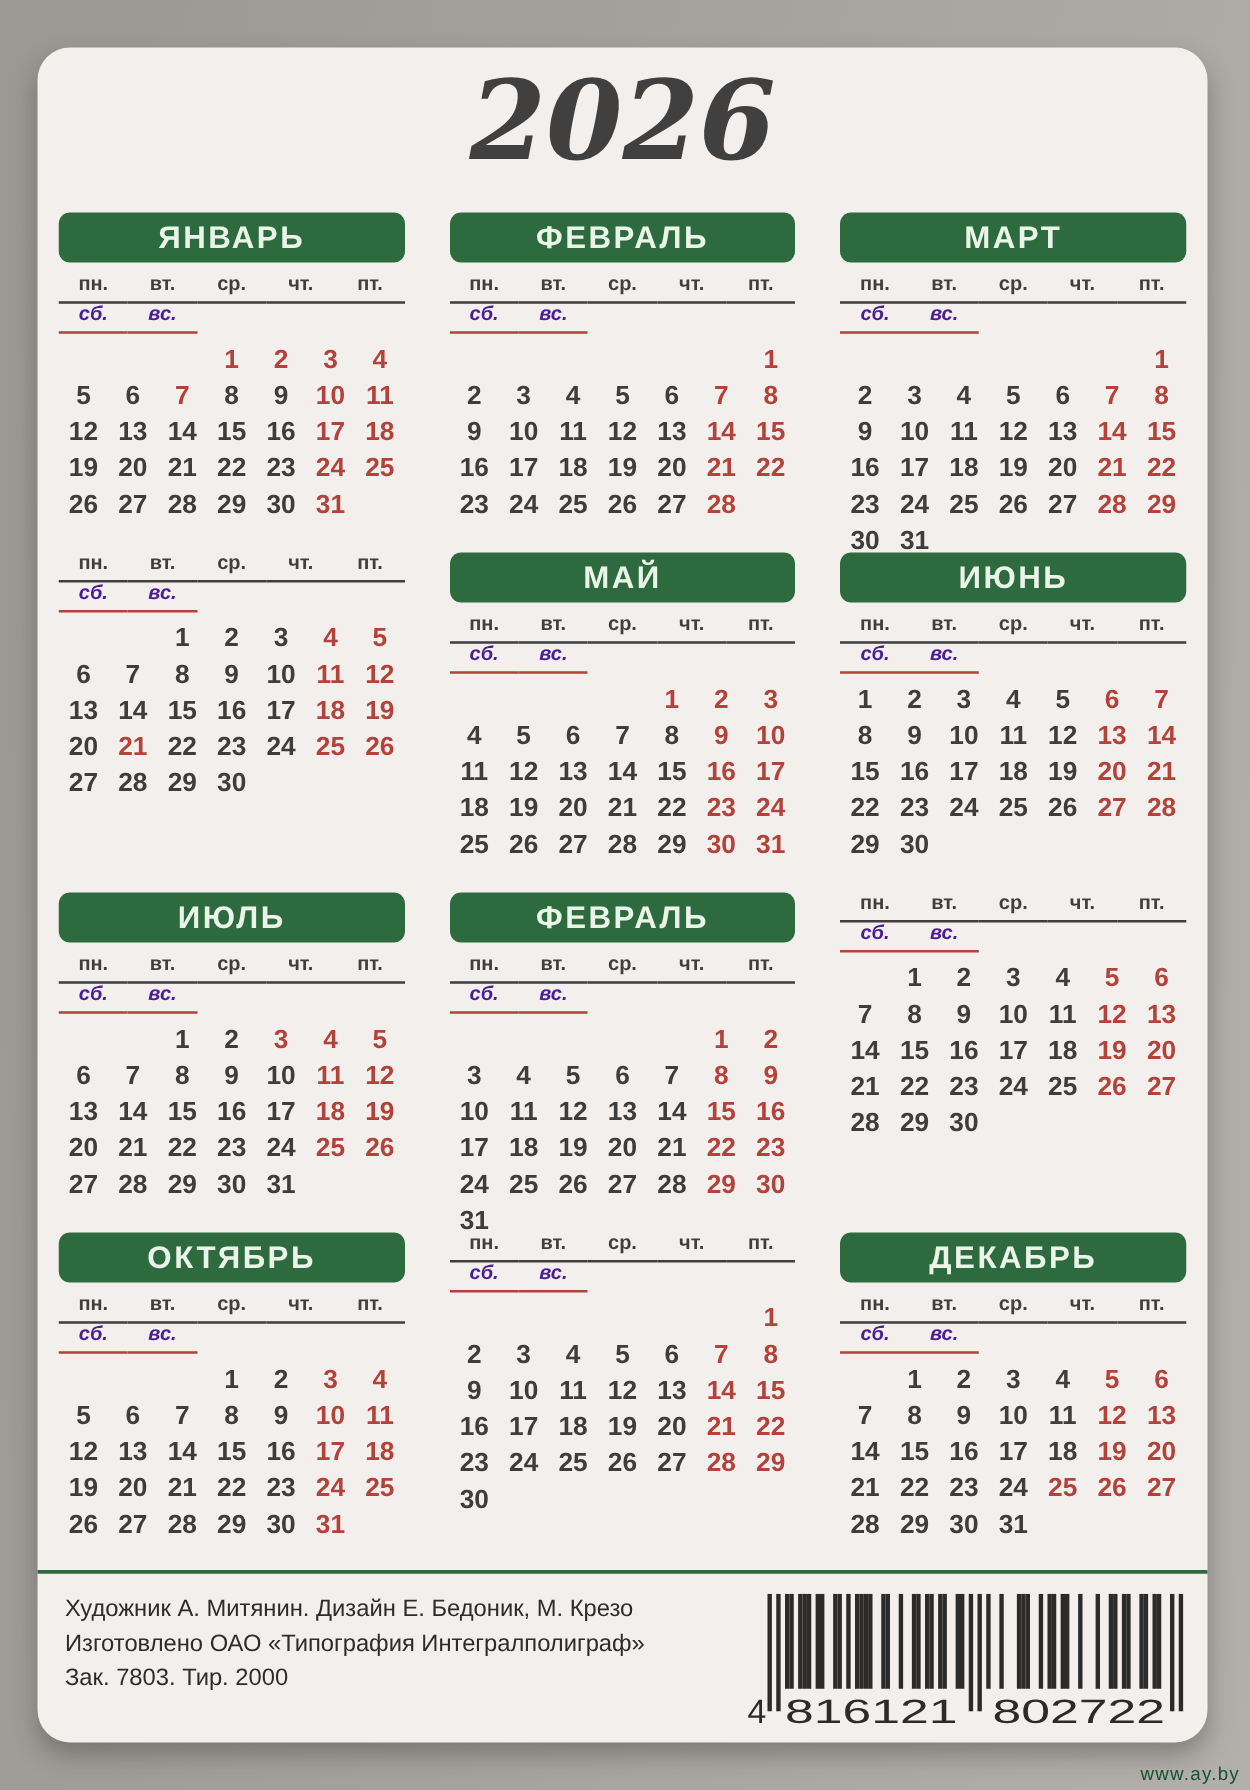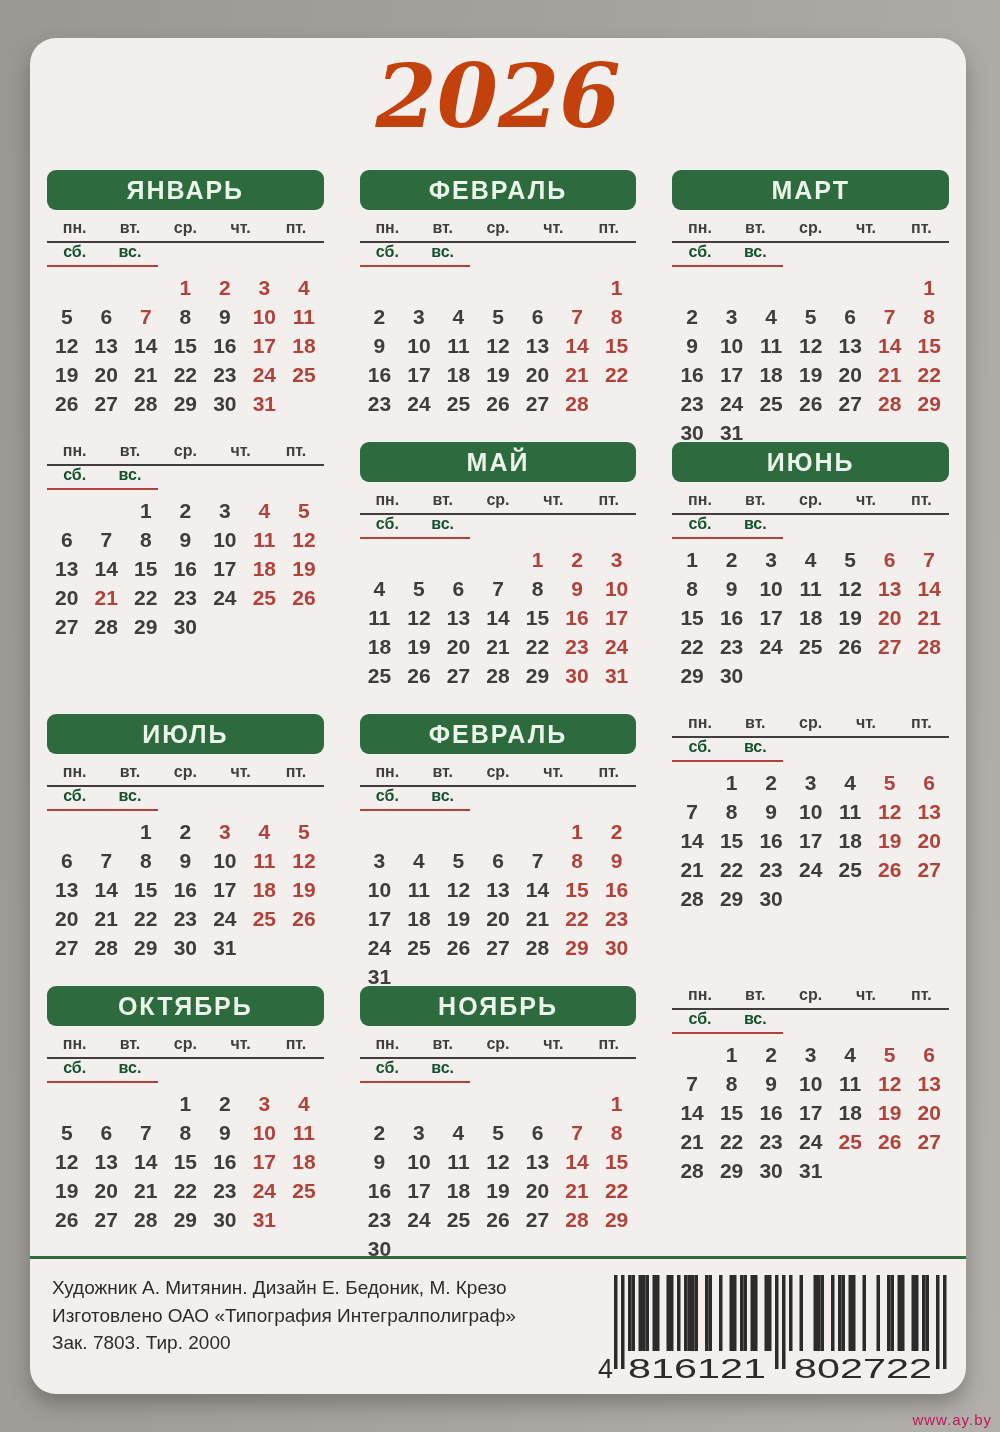--- a/index.html
+++ b/index.html
@@ -10,59 +10,59 @@
   }
   .card {
     position:absolute; left:30px; top:38px; width:936px; height:1356px;
     background:#f2efed; border-radius:26px;
     box-shadow:0 10px 20px rgba(40,42,38,.35);
   }
   .year {
     position:absolute; top:2px; left:0; width:100%;
     text-align:center;
     font-family:"DejaVu Serif", serif; font-style:italic; font-weight:bold;
-    font-size:88px; line-height:112px; color:#c2410c;
+    font-size:88px; line-height:112px; color:#404040;
   }
   .months {
     position:absolute; top:132px; left:17px; right:17px;
     display:grid; grid-template-columns:repeat(3,1fr);
     column-gap:36px; grid-auto-rows:272px;
   }
   .month-header {
     height:40px; background:#2d6a3e; border-radius:9px;
     display:flex; align-items:center; justify-content:center;
     color:#eaf4e8; font-size:25px; font-weight:bold; letter-spacing:2px;
     margin-bottom:9px;
   }
   .weekdays { display:grid; grid-template-columns:repeat(5,1fr); }
   .wd {
     text-align:center; font-size:16px; font-weight:bold; color:#3f3f3f;
     padding-bottom:4px; border-bottom:2px solid #3f3f3f;
   }
-  .wd.red { color:#14532d; border-bottom-color:#b2423a; }
+  .wd.red { color:#4c1d95; border-bottom-color:#b2423a;font-style:italic; }
   .days { display:grid; grid-template-columns:repeat(7,1fr); margin-top:6px; }
   .day {
     height:29px; display:flex; align-items:center; justify-content:center;
     font-size:21px; font-weight:bold; color:#3d3d3d;
   }
   .day.red { color:#b2423a; }
   .divider {
     position:absolute; top:1218px; left:0; width:100%; height:3px;
     background:#2d6a3e;
   }
   .footer {
     position:absolute; top:1228px; left:0; right:0; bottom:0;
     display:flex; padding:8px 16px 10px 22px; box-sizing:border-box;
   }
   .credits { flex:1; font-size:19px; line-height:27.5px; color:#2c2c2c; white-space:pre-wrap; }
   .barcode-wrap { width:380px; display:flex; align-items:center; justify-content:flex-end; }
   .bc-digits { font-size:27px; fill:#2b2b2b; font-family:"Liberation Sans", sans-serif; }
   .watermark {
     position:absolute; right:8px; bottom:4px;
-    color:#be185d; font-size:15px; letter-spacing:1px;margin-top:44px;
+    color:#14532d; font-size:15px; letter-spacing:1px;margin-top:44px;
   }
 </style>
 </head>
 <body>
 
 <div class="card">
   <div class="year">2026</div>
   <div class="months">
       <div class="month">
         <div class="month-header">ЯНВАРЬ</div>
@@ -532,21 +532,20 @@
           <div class="day red">25</div>
           <div class="day">26</div>
           <div class="day">27</div>
           <div class="day">28</div>
           <div class="day">29</div>
           <div class="day">30</div>
           <div class="day red">31</div>
         </div>
       </div>
       <div class="month">
-        <div class="month-header">НОЯБРЬ</div>
         <div class="weekdays">
           <div class="wd">пн.</div>
           <div class="wd">вт.</div>
           <div class="wd">ср.</div>
           <div class="wd">чт.</div>
           <div class="wd">пт.</div>
           <div class="wd red">сб.</div>
           <div class="wd red">вс.</div>
         </div>
         <div class="days">
@@ -582,20 +581,21 @@
           <div class="day">24</div>
           <div class="day">25</div>
           <div class="day">26</div>
           <div class="day">27</div>
           <div class="day red">28</div>
           <div class="day red">29</div>
           <div class="day">30</div>
         </div>
       </div>
       <div class="month">
+        <div class="month-header">ДЕКАБРЬ</div>
         <div class="weekdays">
           <div class="wd">пн.</div>
           <div class="wd">вт.</div>
           <div class="wd">ср.</div>
           <div class="wd">чт.</div>
           <div class="wd">пт.</div>
           <div class="wd red">сб.</div>
           <div class="wd red">вс.</div>
         </div>
         <div class="days">

